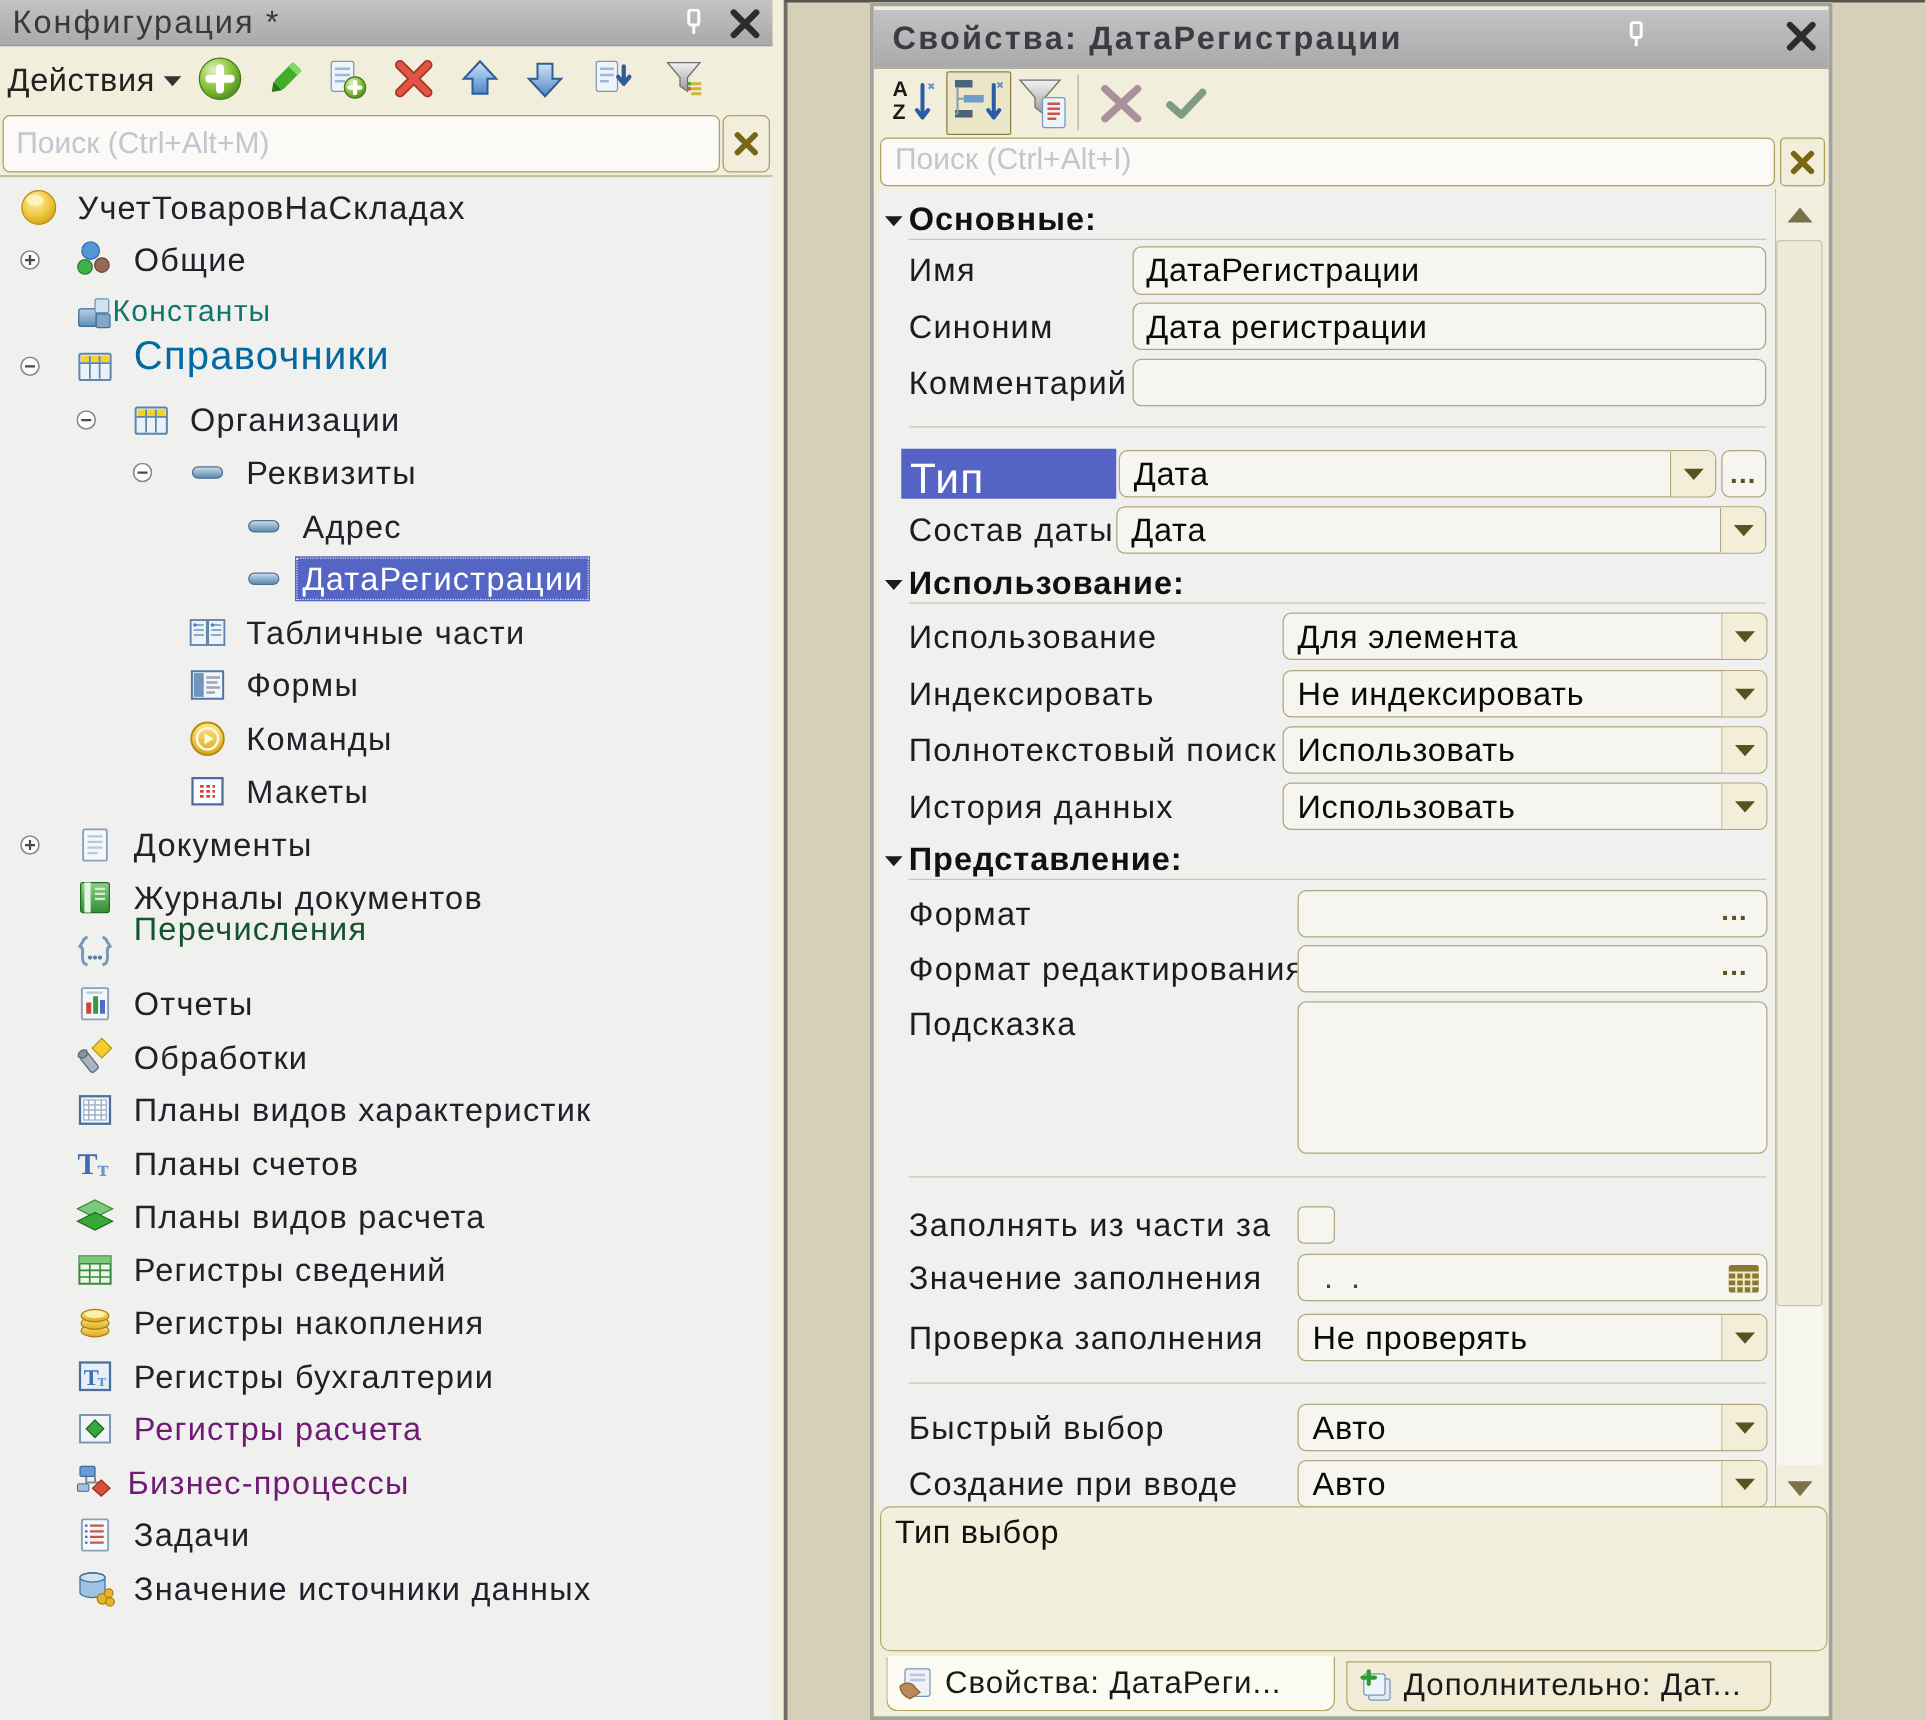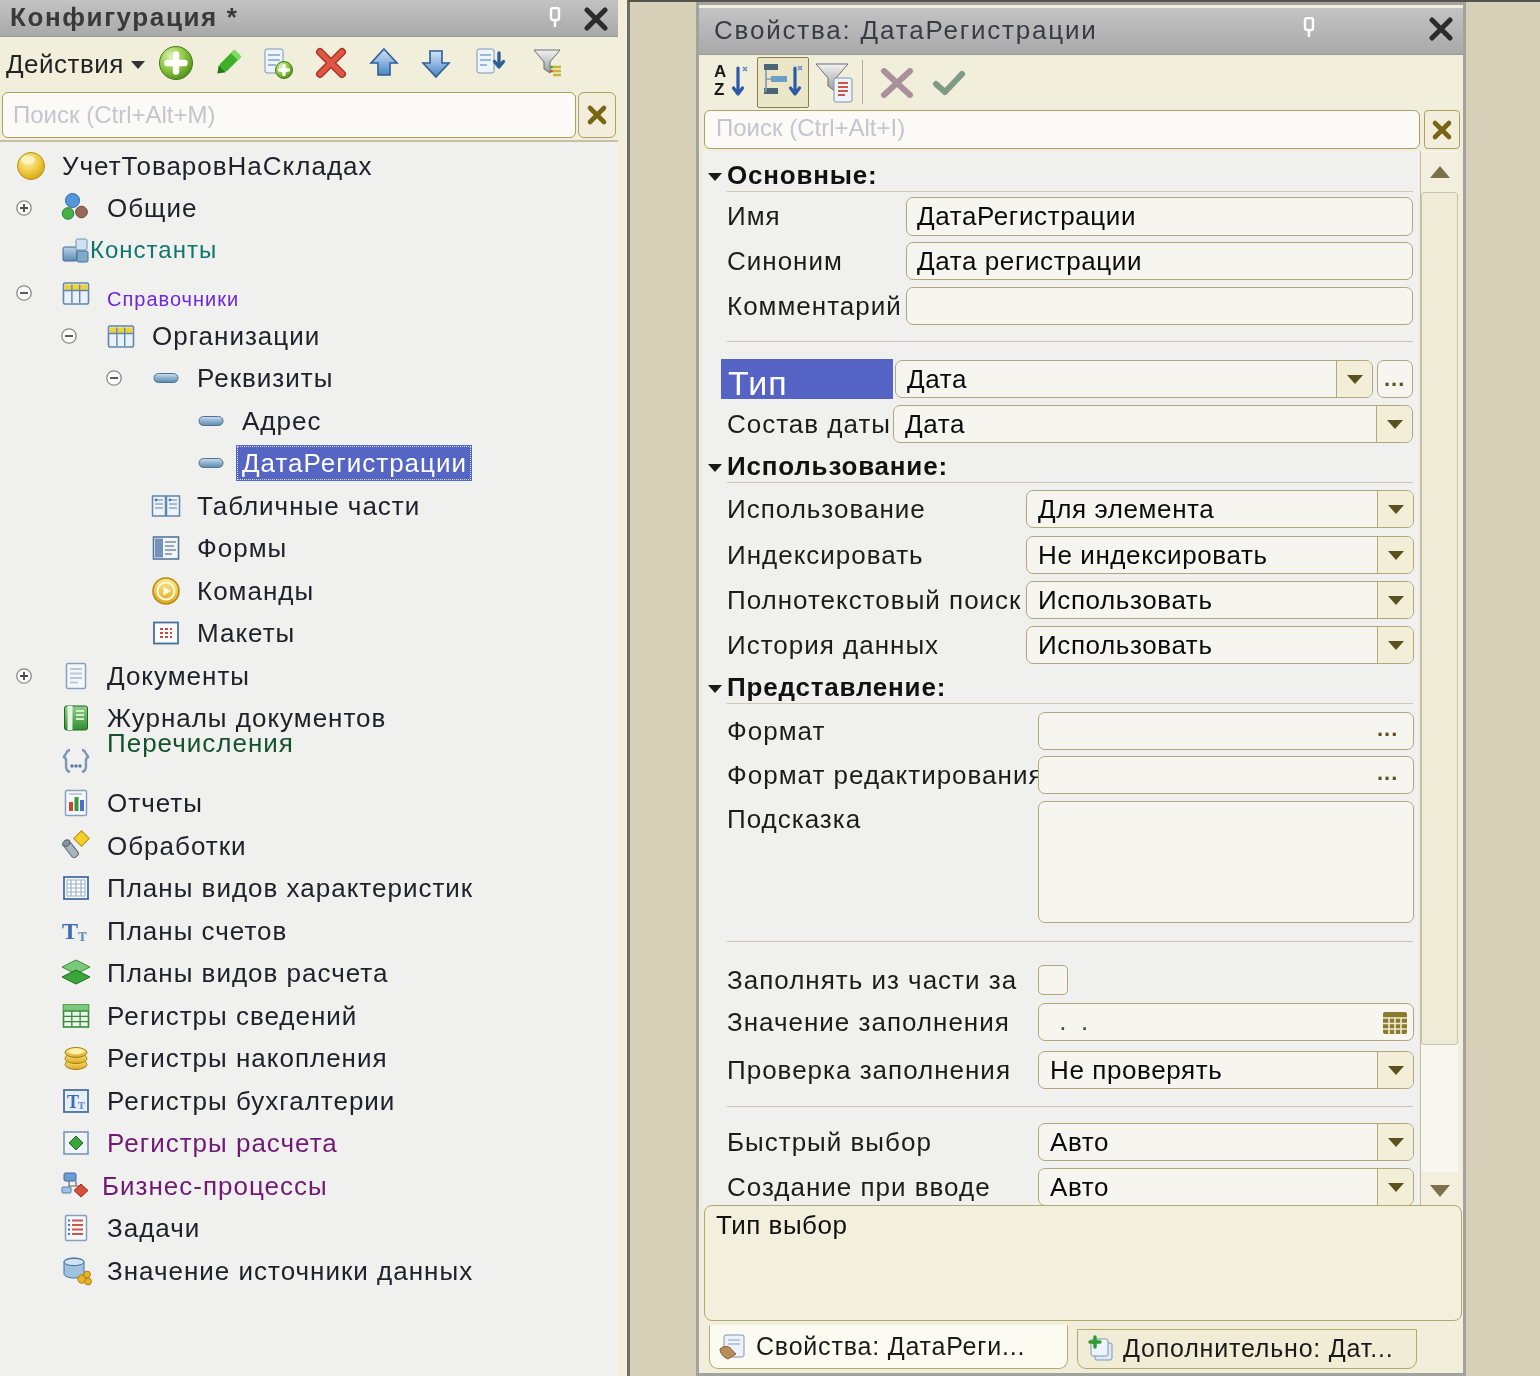--- a/index.html
+++ b/index.html
@@ -14,21 +14,21 @@
 .tri{width:0;height:0;position:absolute}
 .cbtn{position:absolute;box-sizing:border-box;border-left:1px solid #b0a77d;background:#f2eed8;border-radius:0 6px 6px 0}
 .cbtn:after{content:"";position:absolute;left:50%;top:50%;margin-left:-8px;margin-top:-4px;
  border-left:8px solid transparent;border-right:8px solid transparent;border-top:9px solid #5b511f}
 .dots{position:absolute;font-size:22px;font-weight:bold;color:#5b511f;letter-spacing:1px}
 </style></head>
 <body>
 <div class="a" style="left:0;top:0;width:627px;height:1376px;background:#f1eedb"></div>
 <div class="a" style="left:627px;top:0;width:3px;height:1376px;background:#6e6e67"></div>
 <div class="a" style="left:0;top:0;width:618px;height:37px;background:linear-gradient(#c3c3c3,#a9a9a9);border-bottom:1px solid #98988f;box-sizing:border-box"></div>
-<div class="a nw" style="left:10px;top:2px;font-size:26px;letter-spacing:1.6px;font-weight:bold;color:#393939">Конфигурация *</div>
+<div class="a nw" style="left:10px;top:2px;font-size:26px;letter-spacing:1.6px;font-weight:normal;color:#393939">Конфигурация *</div>
 <svg class="a" style="left:546px;top:7px" width="18" height="22" viewBox="0 0 18 22">
     <rect x="5" y="1" width="8" height="12" rx="2" fill="none" stroke="#fdfdfd" stroke-width="2.4"></rect>
     <line x1="9" y1="13" x2="9" y2="20" stroke="#fdfdfd" stroke-width="2.4"></line>
   </svg>
 <svg class="a" style="left:583px;top:7px" width="26" height="24" viewBox="0 0 26 24">
     <path d="M4 3 L22 21 M22 3 L4 21" stroke="#2c2c2c" stroke-width="5" stroke-linecap="round"></path>
   </svg>
 <div class="a nw" style="left:6px;top:49px;font-size:26px;letter-spacing:0.5px;color:#232323">Действия</div>
 <div class="a tri" style="left:131px;top:61px;border-left:7px solid transparent;border-right:7px solid transparent;border-top:8px solid #333"></div>
 <svg class="a" style="left:0px;top:0px" width="0" height="0" viewBox="0 0 0 0">
@@ -146,21 +146,21 @@
     <circle cx="8" cy="8" r="7.2" fill="#fdfdfd" stroke="#8a8a8a" stroke-width="1.3"></circle>
     <path d="M4 8 H12" stroke="#4a4a4a" stroke-width="1.8"></path>
   </svg>
 <svg class="a" style="left:59px;top:276px" width="34" height="34" viewBox="0 0 34 34">
     <rect x="4.5" y="7" width="25" height="21" rx="1.5" fill="#eaf1f8" stroke="#5f86ab" stroke-width="1.6"></rect>
     <rect x="6" y="8.5" width="6.6" height="5.5" fill="#f2d22e"></rect>
     <rect x="13.7" y="8.5" width="6.6" height="5.5" fill="#f2d22e"></rect>
     <rect x="21.4" y="8.5" width="6.8" height="5.5" fill="#f2d22e"></rect>
     <path d="M12.9 8.5 V27 M20.7 8.5 V27 M5 14.5 H29" stroke="#5f86ab" stroke-width="1.4" fill="none"></path>
   </svg>
-<div class="a nw" style="left:107px;top:288px;font-size:20px;letter-spacing:1px;color:#6d28d9">Справочники</div>
+<div class="a nw" style="left:107px;top:266px;font-size:32px;letter-spacing:1px;color:#0369a1">Справочники</div>
 <svg class="a" style="left:61px;top:328px" width="16" height="16" viewBox="0 0 16 16">
     <circle cx="8" cy="8" r="7.2" fill="#fdfdfd" stroke="#8a8a8a" stroke-width="1.3"></circle>
     <path d="M4 8 H12" stroke="#4a4a4a" stroke-width="1.8"></path>
   </svg>
 <svg class="a" style="left:104px;top:319px" width="34" height="34" viewBox="0 0 34 34">
     <rect x="4.5" y="7" width="25" height="21" rx="1.5" fill="#eaf1f8" stroke="#5f86ab" stroke-width="1.6"></rect>
     <rect x="6" y="8.5" width="6.6" height="5.5" fill="#f2d22e"></rect>
     <rect x="13.7" y="8.5" width="6.6" height="5.5" fill="#f2d22e"></rect>
     <rect x="21.4" y="8.5" width="6.8" height="5.5" fill="#f2d22e"></rect>
     <path d="M12.9 8.5 V27 M20.7 8.5 V27 M5 14.5 H29" stroke="#5f86ab" stroke-width="1.4" fill="none"></path>
@@ -305,21 +305,21 @@
     <ellipse cx="15" cy="8" rx="10" ry="3.6" fill="#cfe4f2" stroke="#44719a"></ellipse>
     <circle cx="23" cy="25" r="4.2" fill="#e8b42a" stroke="#a87e10"></circle>
     <circle cx="28" cy="20.5" r="3.4" fill="#e8b42a" stroke="#a87e10"></circle>
     <circle cx="29" cy="27.5" r="3.4" fill="#e8b42a" stroke="#a87e10"></circle>
   </svg>
 <div class="a nw" style="left:107px;top:1256px;font-size:26px;letter-spacing:1px;color:#21212b">Значение источники данных</div>
 
 <div class="a" style="left:628px;top:0;width:912px;height:2px;background:#55544c"></div>
 <div class="a" style="left:696px;top:2px;width:770px;height:1374px;background:#f1eedb;border:3px solid #a3a39d;box-sizing:border-box"></div>
 <div class="a" style="left:699px;top:8px;width:764px;height:47px;background:linear-gradient(#c3c3c3,#a9a9a9);border-bottom:1px solid #98988f;box-sizing:border-box"></div>
-<div class="a nw" style="left:714px;top:15px;font-size:26px;letter-spacing:1.8px;font-weight:normal;color:#3b3b44">Свойства: ДатаРегистрации</div>
+<div class="a nw" style="left:714px;top:15px;font-size:26px;letter-spacing:1.8px;font-weight:bold;color:#3b3b44">Свойства: ДатаРегистрации</div>
 <svg class="a" style="left:1300px;top:17px" width="18" height="22" viewBox="0 0 18 22">
     <rect x="5" y="1" width="8" height="12" rx="2" fill="none" stroke="#fdfdfd" stroke-width="2.4"></rect>
     <line x1="9" y1="13" x2="9" y2="20" stroke="#fdfdfd" stroke-width="2.4"></line>
   </svg>
 <svg class="a" style="left:1428px;top:17px" width="26" height="24" viewBox="0 0 26 24">
     <path d="M4 3 L22 21 M22 3 L4 21" stroke="#2c2c2c" stroke-width="5" stroke-linecap="round"></path>
   </svg>
 <svg class="a" style="left:714px;top:62px" width="38" height="40" viewBox="0 0 38 40">
     <text x="0" y="15" font-size="17" font-weight="bold" fill="#1a1a1a">A</text>
 <text x="0" y="33" font-size="17" font-weight="bold" fill="#1a1a1a">Z</text>

